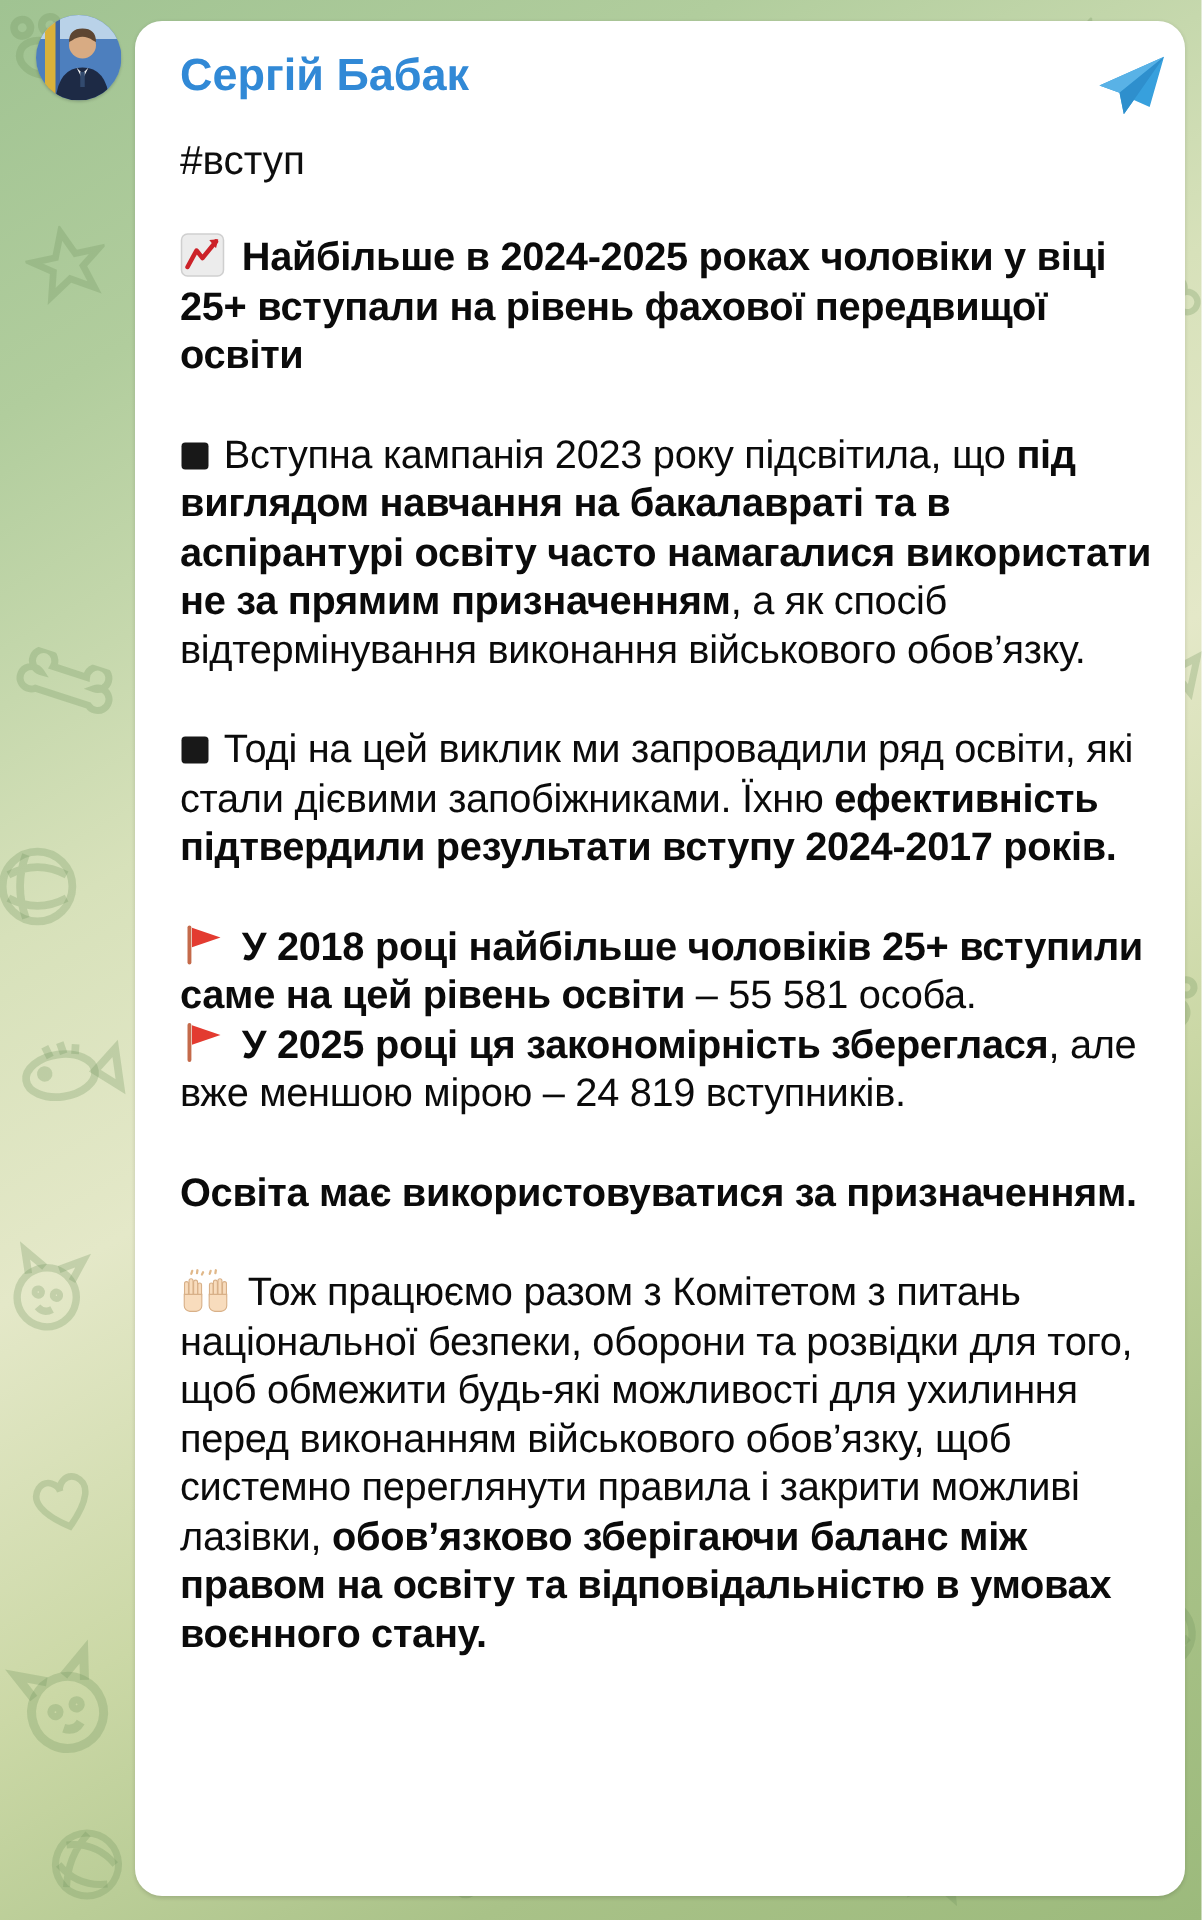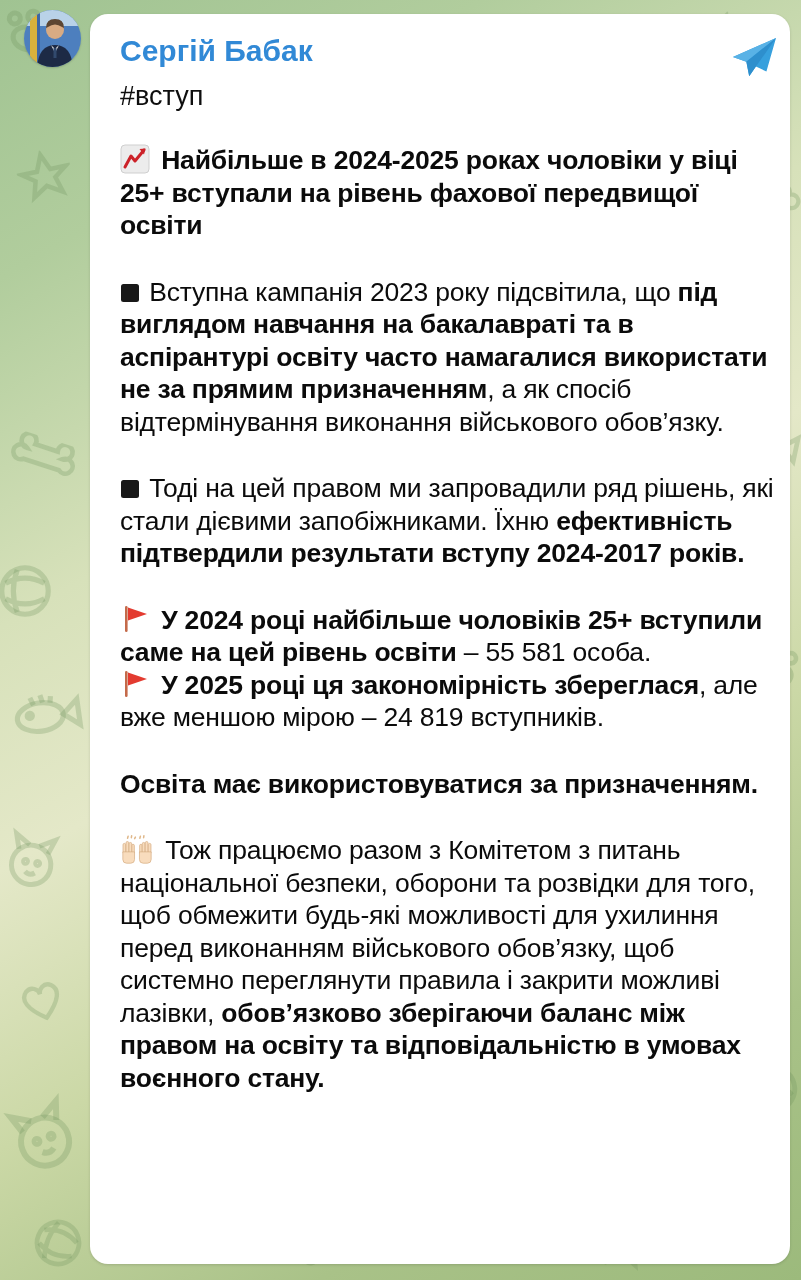--- a/index.html
+++ b/index.html
@@ -14,21 +14,21 @@
     background:#ffffff;border-radius:18px;box-shadow:0 1px 3px rgba(0,0,0,.14);
     box-sizing:border-box;padding:20px 16px 14px 30px;z-index:1;overflow:hidden;
   }
   .avatar{
     position:absolute;left:24px;top:10px;width:57px;height:57px;border-radius:50%;
     overflow:hidden;z-index:2;box-shadow:0 1px 2px rgba(0,0,0,.18);cursor:pointer;
   }
   .header-row{display:flex;align-items:flex-start;justify-content:space-between;}
   .channel-name{color:#3189d6;font-weight:bold;font-size:30px;line-height:34px;cursor:pointer;}
   .plane{width:48px;height:44px;margin-top:2px;margin-right:-4px;cursor:pointer;}
-  .hashtag{color:#0e0e0e;font-size:27px;line-height:32px;cursor:pointer;}
+  .hashtag{color:#0e0e0e;font-size:27px;line-height:32px;margin-top:11px;cursor:pointer;}
   .post-body{margin-top:32px;color:#0b0b0b;font-size:26.5px;line-height:32.5px;letter-spacing:-0.2px;}
   .para{margin-top:34px;}
   .para:first-child{margin-top:18px;}
   .para.tight{margin-top:0;}
   .b{font-weight:bold;}
   .emoji{display:inline-block;vertical-align:-5px;margin-right:4px;}
   .i-chart-increasing{width:30px;height:30px;}
   .i-black-square{width:20px;height:20px;vertical-align:-2px;margin-right:2px;}
   .i-triangular-flag{width:30px;height:30px;vertical-align:-5px;}
   .i-raising-hands{width:34px;height:32px;vertical-align:-7px;}
@@ -182,24 +182,24 @@
 
   <div class="post-body">
       <div class="para"><svg class="emoji i-chart-increasing">
           <use href="#i-chart-increasing"></use>
         </svg><span class="b"> Найбільше в 2024-2025 роках чоловіки у віці 25+ вступали на рівень фахової передвищої освіти</span></div>
       <div class="para"><svg class="emoji i-black-square">
           <use href="#i-black-square"></use>
         </svg><span> Вступна кампанія 2023 року підсвітила, що </span><span class="b">під виглядом навчання на бакалавраті та в аспірантурі освіту часто намагалися використати не за прямим призначенням</span><span>, а як спосіб відтермінування виконання військового обов’язку.</span></div>
       <div class="para"><svg class="emoji i-black-square">
           <use href="#i-black-square"></use>
-        </svg><span> Тоді на цей правом ми запровадили ряд рішень, які стали дієвими запобіжниками. Їхню </span><span class="b">ефективність підтвердили результати вступу 2024-2017 років.</span></div>
+        </svg><span> Тоді на цей виклик ми запровадили ряд освіти, які стали дієвими запобіжниками. Їхню </span><span class="b">ефективність підтвердили результати вступу 2024-2017 років.</span></div>
       <div class="para"><svg class="emoji i-triangular-flag">
           <use href="#i-triangular-flag"></use>
-        </svg><span> </span><span class="b">У 2024 році найбільше чоловіків 25+ вступили саме на цей рівень освіти</span><span> – 55 581 особа.</span></div>
+        </svg><span> </span><span class="b">У 2018 році найбільше чоловіків 25+ вступили саме на цей рівень освіти</span><span> – 55 581 особа.</span></div>
       <div class="para tight"><svg class="emoji i-triangular-flag">
           <use href="#i-triangular-flag"></use>
         </svg><span> </span><span class="b">У 2025 році ця закономірність збереглася</span><span>, але вже меншою мірою – 24 819 вступників.</span></div>
       <div class="para"><span class="b">Освіта має використовуватися за призначенням.</span></div>
       <div class="para"><svg class="emoji i-raising-hands">
           <use href="#i-raising-hands"></use>
         </svg><span> Тож працюємо разом з Комітетом з питань національної безпеки, оборони та розвідки для того, щоб обмежити будь-які можливості для ухилиння перед виконанням військового обов’язку, щоб системно переглянути правила і закрити можливі лазівки, </span><span class="b">обов’язково зберігаючи баланс між правом на освіту та відповідальністю в умовах воєнного стану.</span></div>
     </div>
 
 </div>

